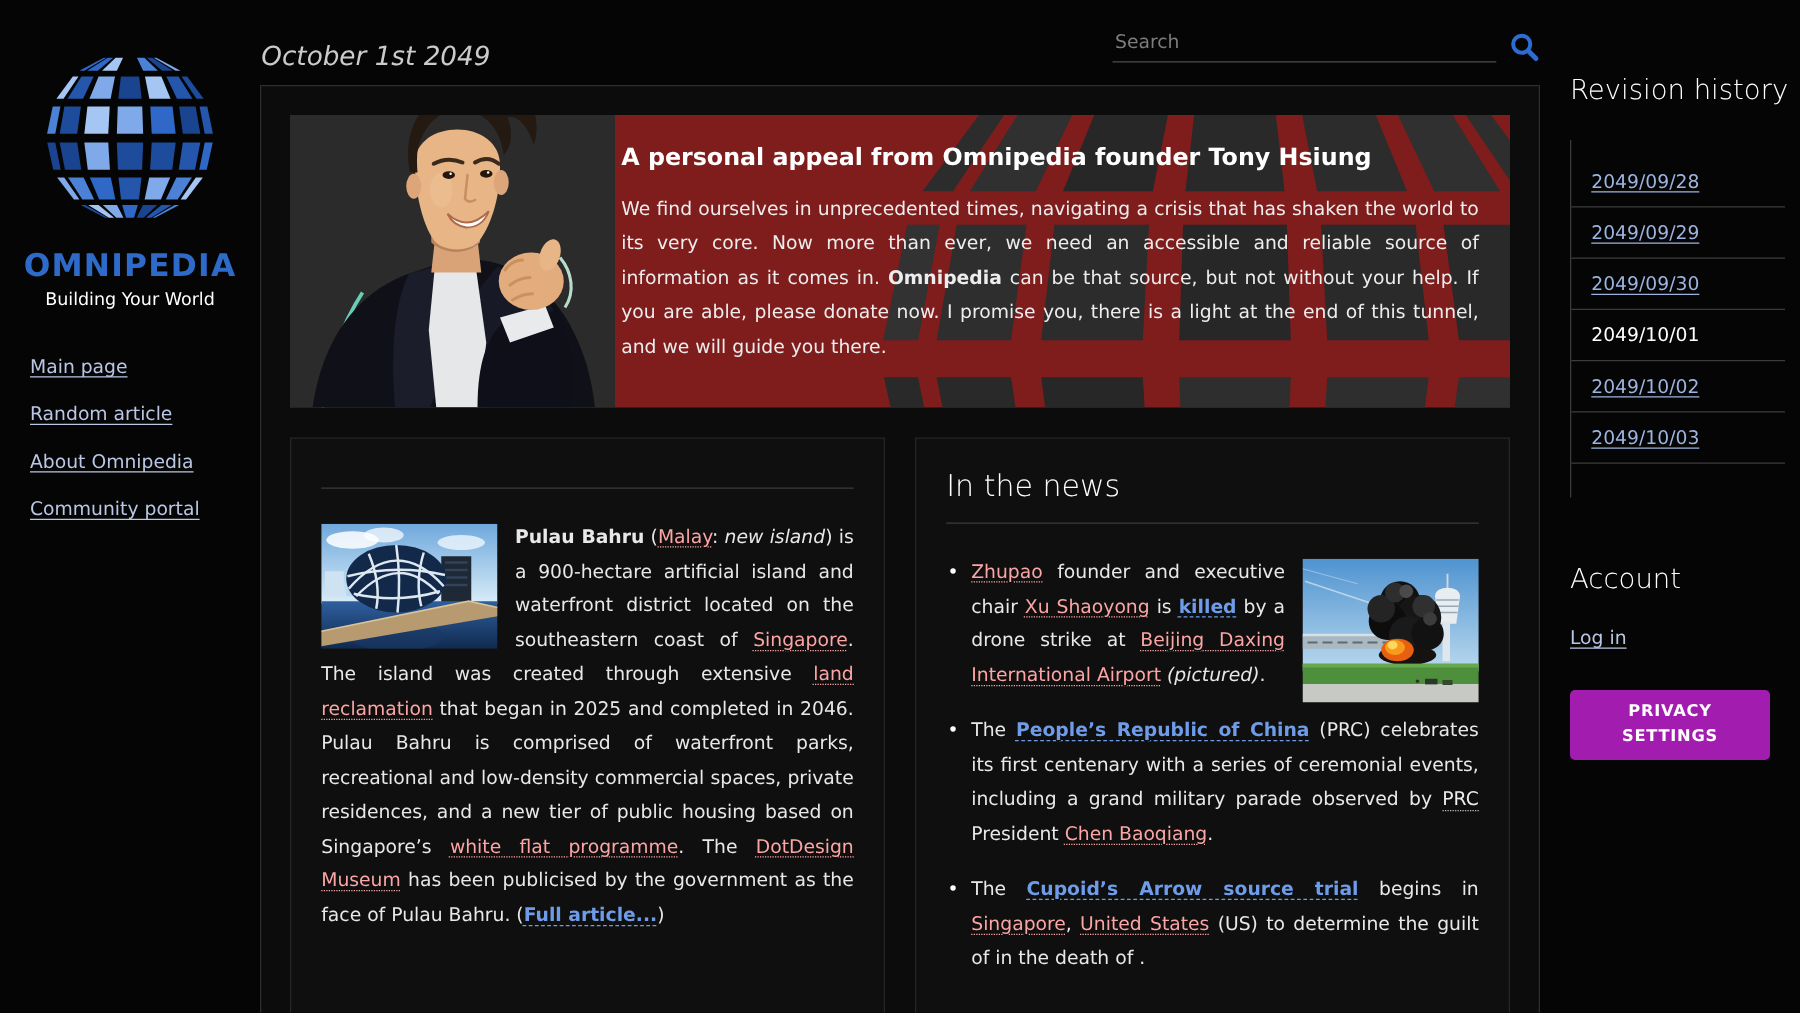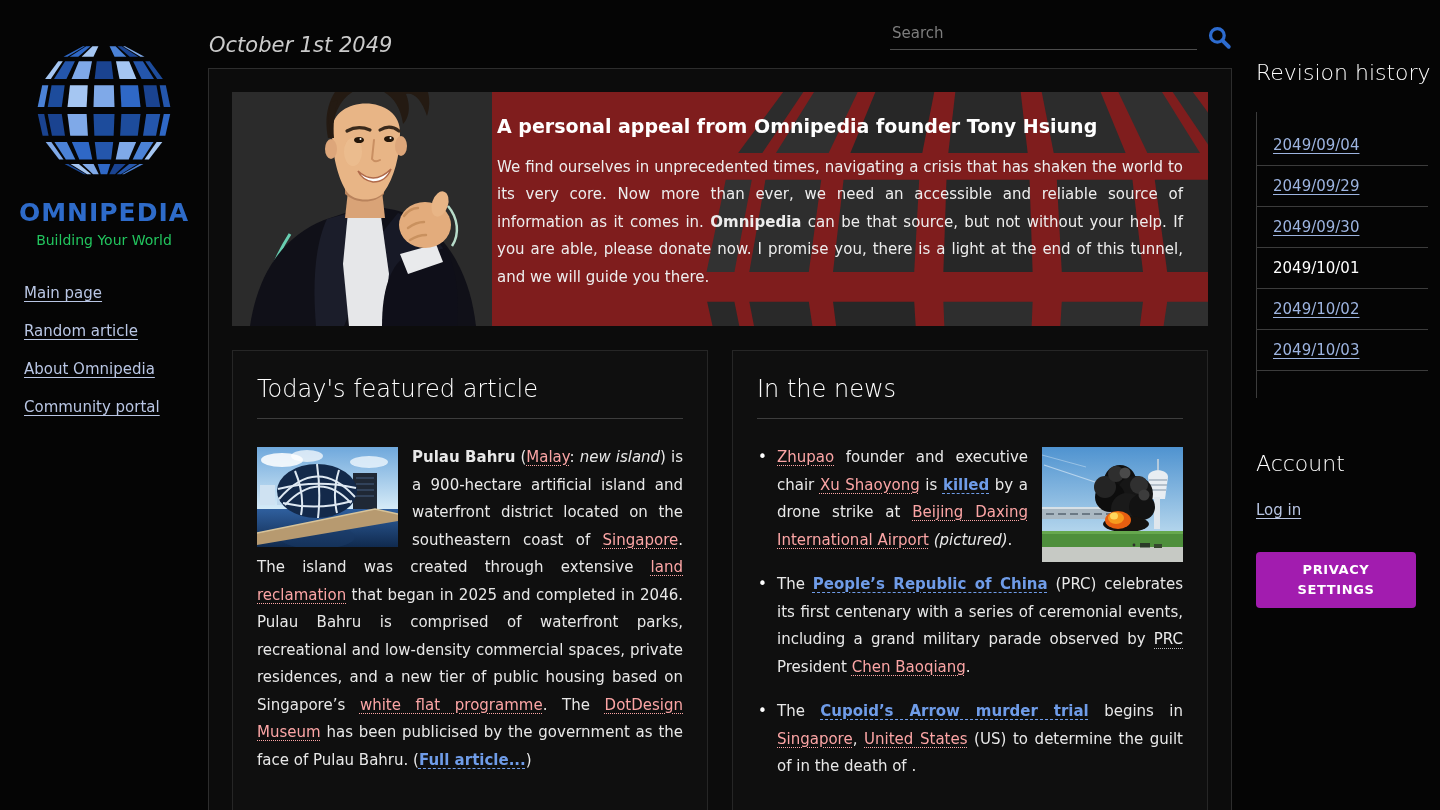--- a/index.html
+++ b/index.html
@@ -1,21 +1,21 @@
 <!DOCTYPE html>
 <html lang="en"><head>
 <meta charset="utf-8">
 <style>
   html,body{margin:0;padding:0;width:1440px;height:810px;overflow:hidden;
     background:#050505;font-family:"DejaVu Sans","Liberation Sans",sans-serif;}
   a{cursor:pointer;}
   
   .left-sidebar{position:absolute;left:0;top:0;width:208px;height:810px;text-align:center;padding-top:34px;box-sizing:border-box;}
   .site-name{font-size:25px;font-weight:bold;letter-spacing:1px;color:#2e6bc9;margin-top:8px;}
-  .tagline{font-size:14px;color:#22c55e;margin-top:5px;}
+  .tagline{font-size:14px;color:#ffffff;margin-top:5px;}
   .nav{margin:36px 0 0 24px;text-align:left;}
   .nav a{display:block;margin-bottom:20px;font-size:15px;color:#b9c6e4;text-decoration:underline;text-underline-offset:3px;}
   
   .date{position:absolute;left:209px;top:33px;font-size:21px;font-style:italic;color:#cbcbcb;}
   .search{position:absolute;left:890px;top:20px;width:342px;display:flex;align-items:flex-end;}
   .search input{flex:1;background:transparent;border:none;border-bottom:1px solid #4d4d4d;color:#ddd;
     font-size:15px;font-family:inherit;padding:4px 2px 7px;outline:none;}
   .search input::placeholder{color:#7d7d7d;}
   .search .mag{margin-left:9px;}
   
@@ -210,21 +210,20 @@
       <p class="banner-text">We find ourselves in unprecedented times, navigating a crisis that has shaken the world to its very core. Now more than ever, we need an accessible and reliable source of information as it comes in. <strong>Omnipedia</strong> can be that source, but not without your help. If you are able, please donate now. I promise you, there is a light at the end of this tunnel, and we will guide you there.</p>
       <div class="donate">
         <a href="#">DONATE NOW</a>
       </div>
     </div>
   </div>
 
   <div class="boxes">
 
     <section class="box">
-      <h3>Today's featured article</h3>
       <hr class="rule">
       <svg class="feat-thumb" viewBox="0 0 141 100" preserveAspectRatio="none">
         <defs>
           <linearGradient id="skyg" x1="0" y1="0" x2="0" y2="1">
             <stop offset="0" stop-color="#6fa8dc"></stop>
               <stop offset="1" stop-color="#d9edf8"></stop>
           </linearGradient>
           <linearGradient id="waterg" x1="0" y1="0" x2="0" y2="1">
             <stop offset="0" stop-color="#2f5f9e"></stop>
               <stop offset="1" stop-color="#102a4e"></stop>
@@ -309,31 +308,31 @@
         <rect y="84" width="141" height="16" fill="#4e8f3c"></rect>
         <rect y="84" width="141" height="3" fill="#66a84e"></rect>
         <rect y="100" width="141" height="15" fill="#c6c9c4"></rect>
         <rect x="98" y="96" width="10" height="4.5" fill="#2a3a28"></rect>
         <rect x="112" y="97" width="8" height="4" fill="#35482e"></rect>
         <circle cx="92" cy="98" r="1.4" fill="#30302c"></circle>
       </svg>
       <ul class="news-list">
         <li><a href="#" class="lnk">Zhupao</a> founder and executive chair <a href="#" class="lnk">Xu Shaoyong</a> is <a href="#" class="lnk strong">killed</a> by a drone strike at <a href="#" class="lnk">Beijing Daxing International Airport</a> <em>(pictured)</em>.</li>
         <li>The <a href="#" class="lnk strong">People’s Republic of China</a> (PRC) celebrates its first centenary with a series of ceremonial events, including a grand military parade observed by <span class="abbr">PRC</span> President <a href="#" class="lnk">Chen Baoqiang</a>.</li>
-        <li>The <a href="#" class="lnk strong">Cupoid’s Arrow murder trial</a> begins in <a href="#" class="lnk">Singapore</a>, <a href="#" class="lnk">United States</a> (US) to determine the guilt of  in the death of .</li>
+        <li>The <a href="#" class="lnk strong">Cupoid’s Arrow source trial</a> begins in <a href="#" class="lnk">Singapore</a>, <a href="#" class="lnk">United States</a> (US) to determine the guilt of  in the death of .</li>
       </ul>
     </section>
   </div>
 </div>
 
 <div class="right-sidebar">
   <h2 class="rev-head">Revision history</h2>
   <div class="rev-list">
     <div class="rev-row">
-      <a href="#">2049/09/04</a></div>
+      <a href="#">2049/09/28</a></div>
     <div class="rev-row">
       <a href="#">2049/09/29</a></div>
     <div class="rev-row">
       <a href="#">2049/09/30</a></div>
     <div class="rev-row current">
       <span>2049/10/01</span></div>
     <div class="rev-row">
       <a href="#">2049/10/02</a></div>
     <div class="rev-row">
       <a href="#">2049/10/03</a></div>

